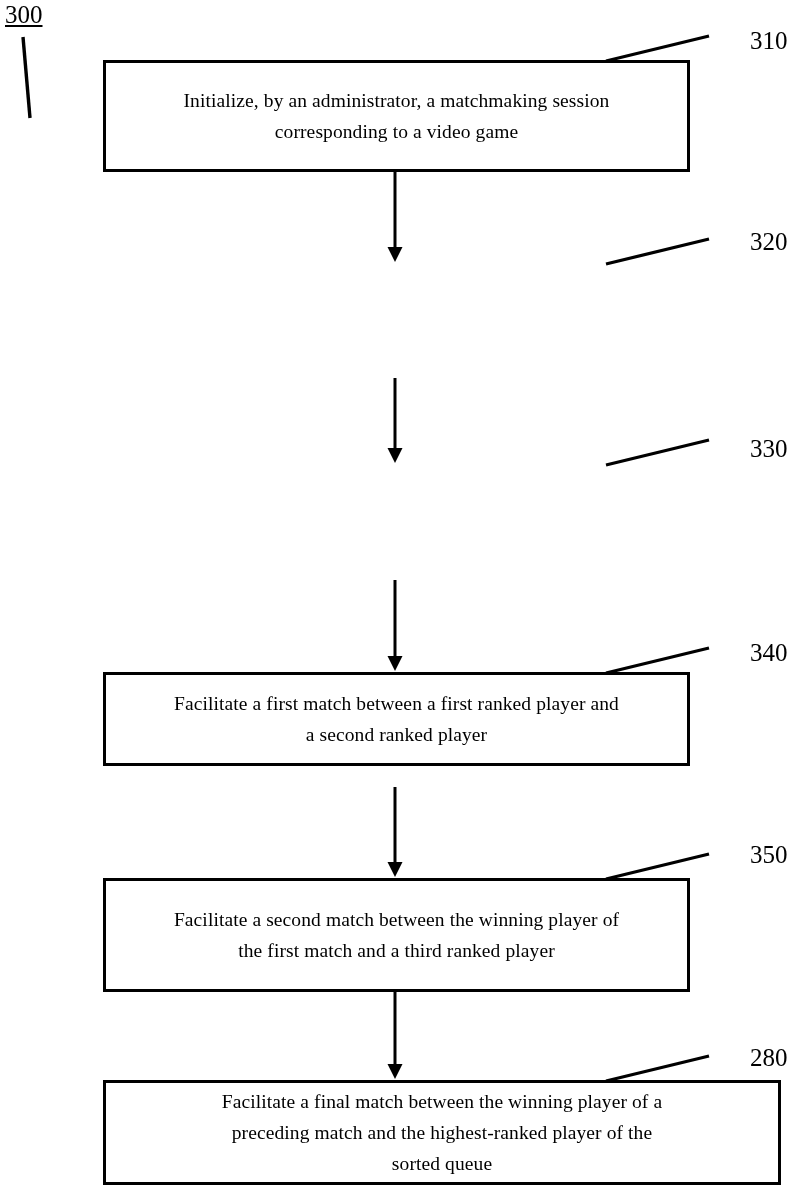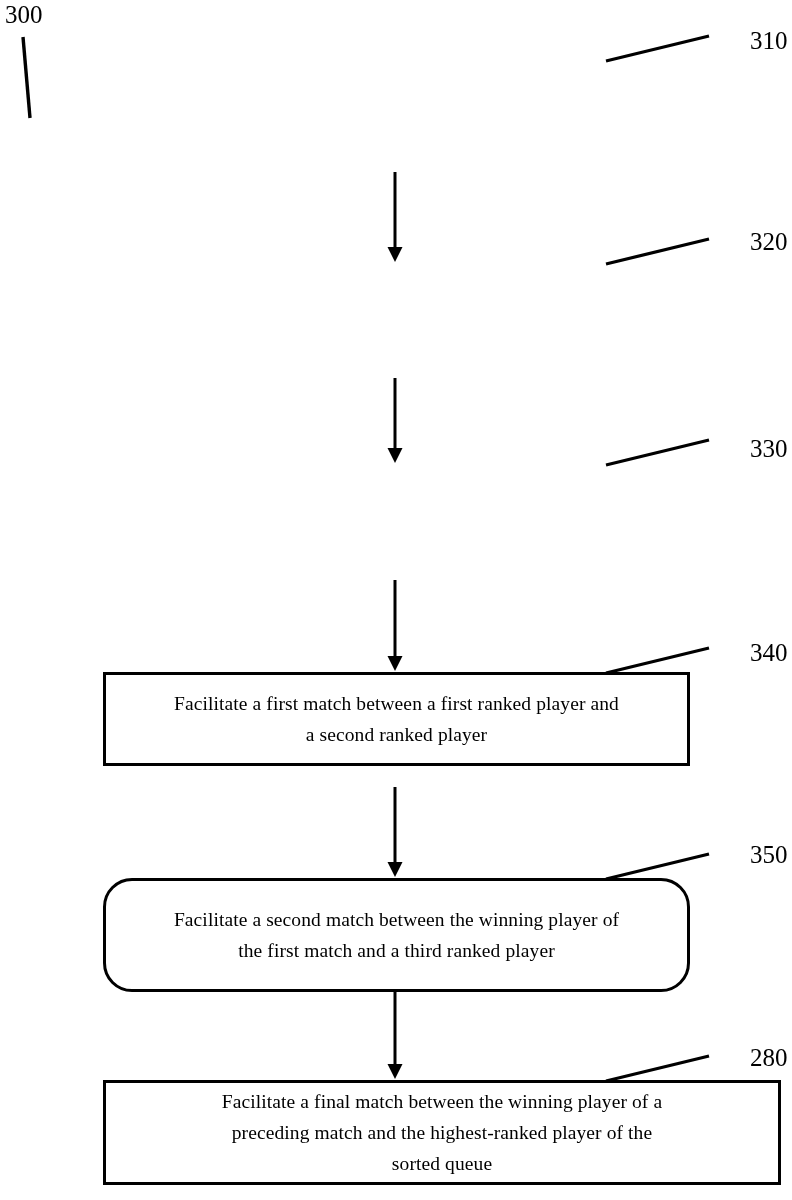--- a/index.html
+++ b/index.html
@@ -86,33 +86,37 @@
     stroke-width: 3.4;
     fill: none;
     stroke-linecap: butt;
   }
 </style>
 </head>
 <body>
 
 <div id="figure">
 
-  <div class="ref-num" id="ref-0" style="left: 5px; top: 2px;">300</div>
+  <div class="ref-num" id="ref-0" style="left: 5px; top: 2px; text-decoration: underline;">300</div>
   <div class="ref-num ref-right" id="ref-1" style="left: 750px; top: 4px;">310</div>
   <div class="ref-num ref-right" id="ref-2" style="left: 750px; top: 205px;">320</div>
   <div class="ref-num ref-right" id="ref-3" style="left: 750px; top: 412px;">330</div>
   <div class="ref-num ref-right" id="ref-4" style="left: 750px; top: 616px;">340</div>
   <div class="ref-num ref-right" id="ref-5" style="left: 750px; top: 818px;">350</div>
   <div class="ref-num ref-right" id="ref-6" style="left: 750px; top: 1021px;">280</div>
 
+  <div class="step-box" id="box-0" style="left: 103px; top: 60px; width: 587px; height: 112px;">
+    <div class="step-text">Initialize, by an administrator, a matchmaking session
+corresponding to a video game</div>
+  </div>
   <div class="step-box" id="box-3" style="left: 103px; top: 672px; width: 587px; height: 94px;">
     <div class="step-text">Facilitate a first match between a first ranked player and
 a second ranked player</div>
   </div>
-  <div class="step-box" id="box-4" style="left: 103px; top: 878px; width: 587px; height: 114px; border-radius: 29px;">
+  <div class="step-box" id="box-4" style="left: 103px; top: 878px; width: 587px; height: 114px;">
     <div class="step-text">Facilitate a second match between the winning player of
 the first match and a third ranked player</div>
   </div>
   <div class="step-box" id="box-5" style="left: 103px; top: 1080px; width: 678px; height: 105px;">
     <div class="step-text">Facilitate a final match between the winning player of a
 preceding match and the highest-ranked player of the
 sorted queue</div>
   </div>
 
   <svg id="overlay" viewBox="0 0 792 1200" width="792" height="1200" xmlns="http://www.w3.org/2000/svg">

